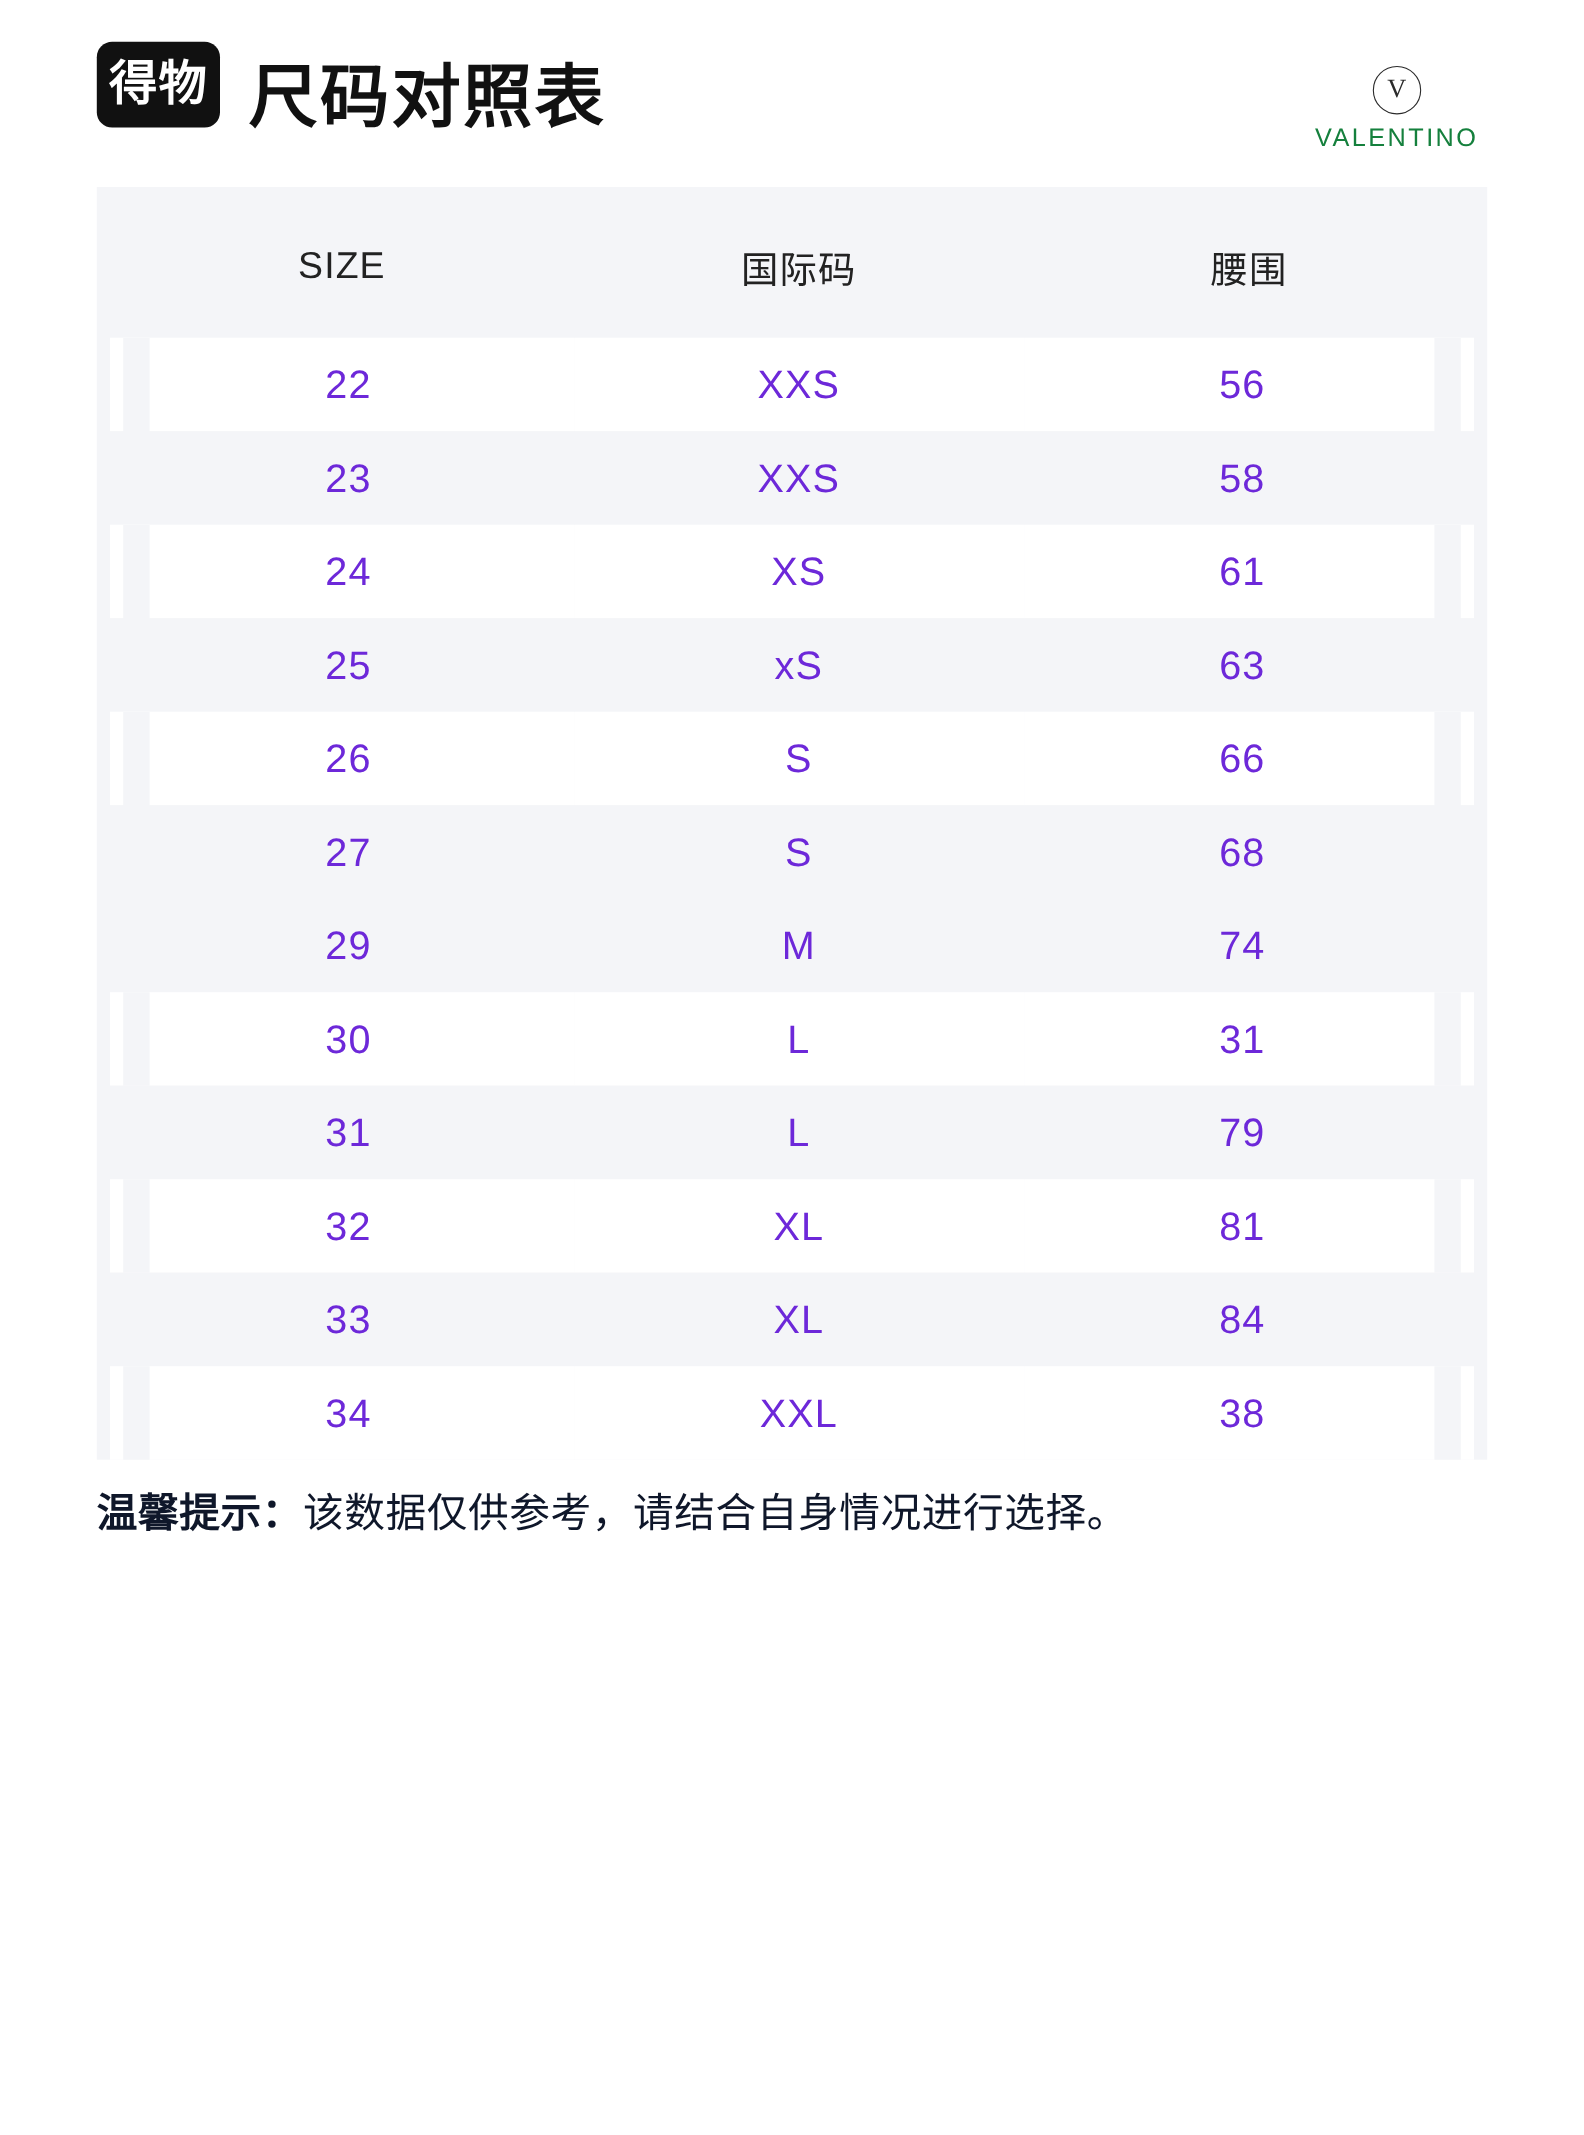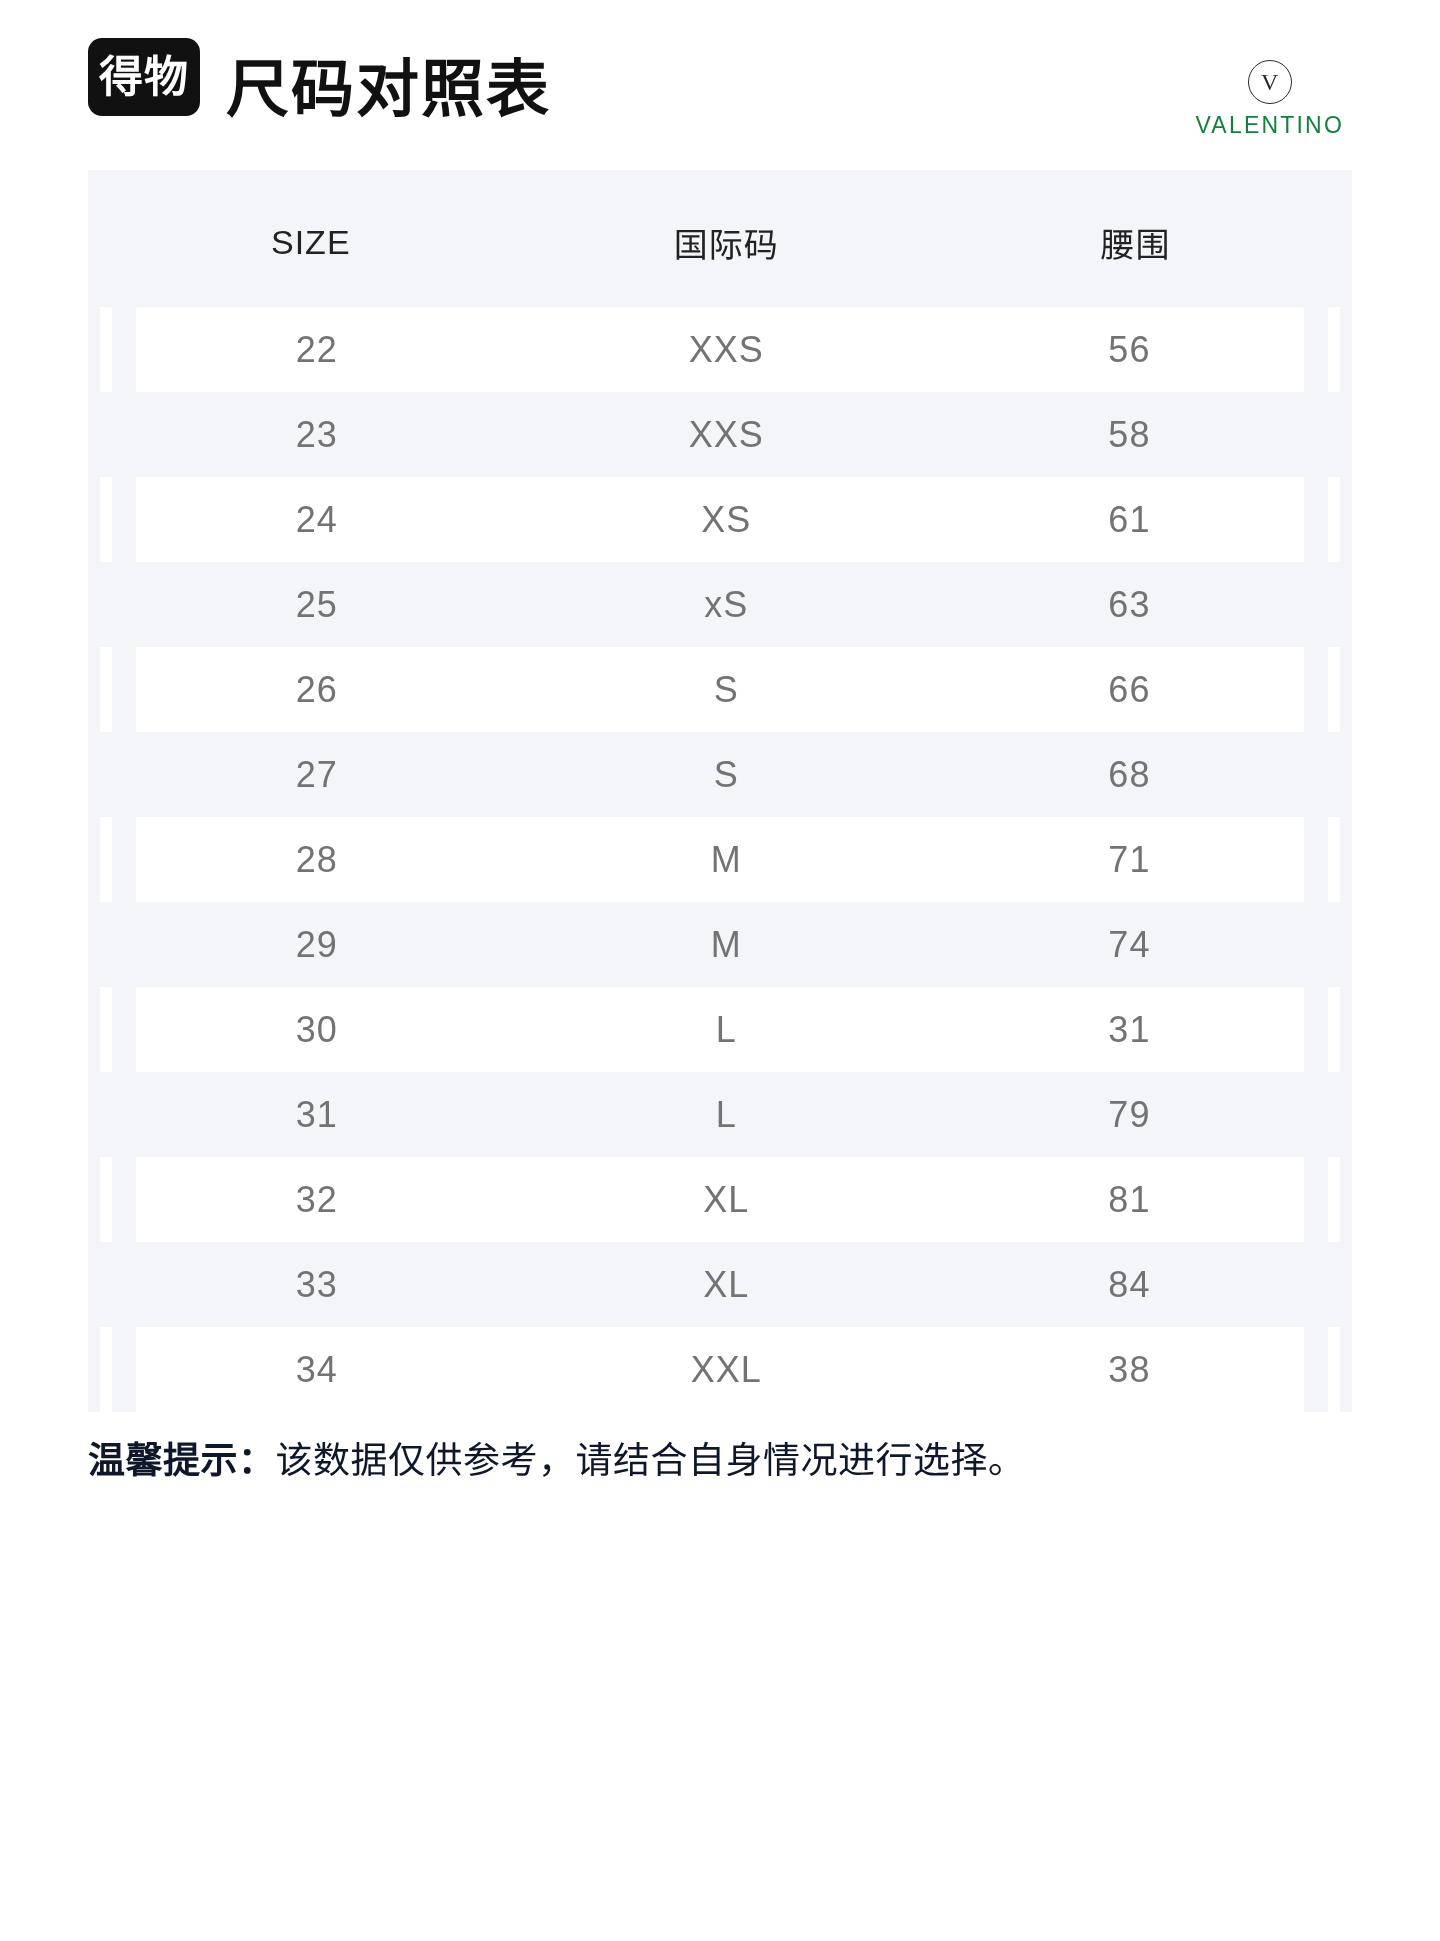--- a/index.html
+++ b/index.html
@@ -112,21 +112,21 @@
     font-size: 34px;
     color: #222222;
     padding: 48px 0 40px 0;
     background: #f4f5f8;
     text-align: center;
     letter-spacing: 1px;
   }
   table.size-table td {
     text-align: center;
     font-size: 36px;
-    color: #737373;
+    color: #6d28d9;
     height: 85px;
     padding: 0;
     letter-spacing: 1px;
   }
   table.size-table tr.row-odd td { background: #ffffff; }
   table.size-table tr.row-even td { background: #f4f5f8; }
   table.size-table tr.row-odd td:first-child,
   table.size-table tr.row-even td:first-child { }
   table.size-table col.c1 { width: 34%; }
   table.size-table col.c2 { width: 33%; }
@@ -206,25 +206,20 @@
           <tr class="row-odd">
             <td>26</td>
             <td>S</td>
             <td>66</td>
           </tr>
           <tr class="row-even">
             <td>27</td>
             <td>S</td>
             <td>68</td>
           </tr>
-          <tr class="row-odd">
-            <td>28</td>
-            <td>M</td>
-            <td>71</td>
-          </tr>
           <tr class="row-even">
             <td>29</td>
             <td>M</td>
             <td>74</td>
           </tr>
           <tr class="row-odd">
             <td>30</td>
             <td>L</td>
             <td>31</td>
           </tr>

